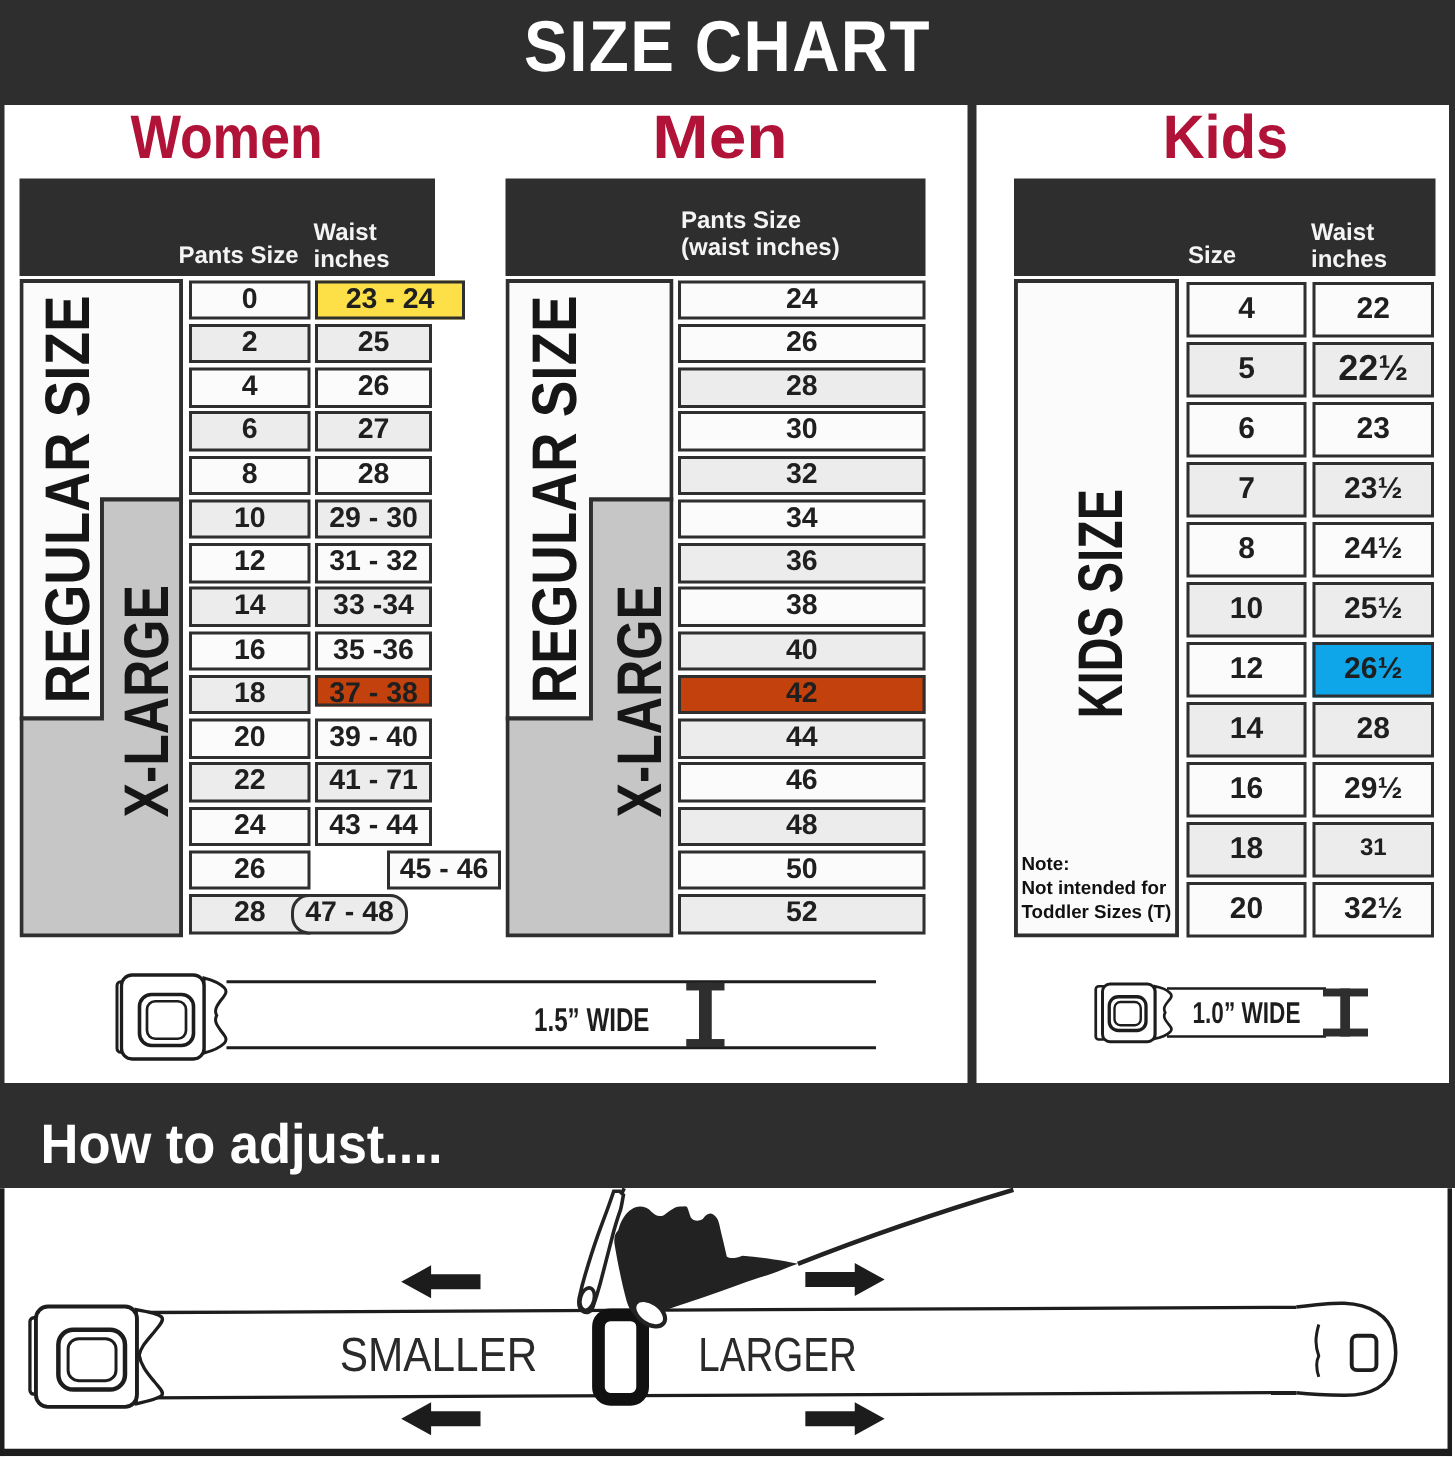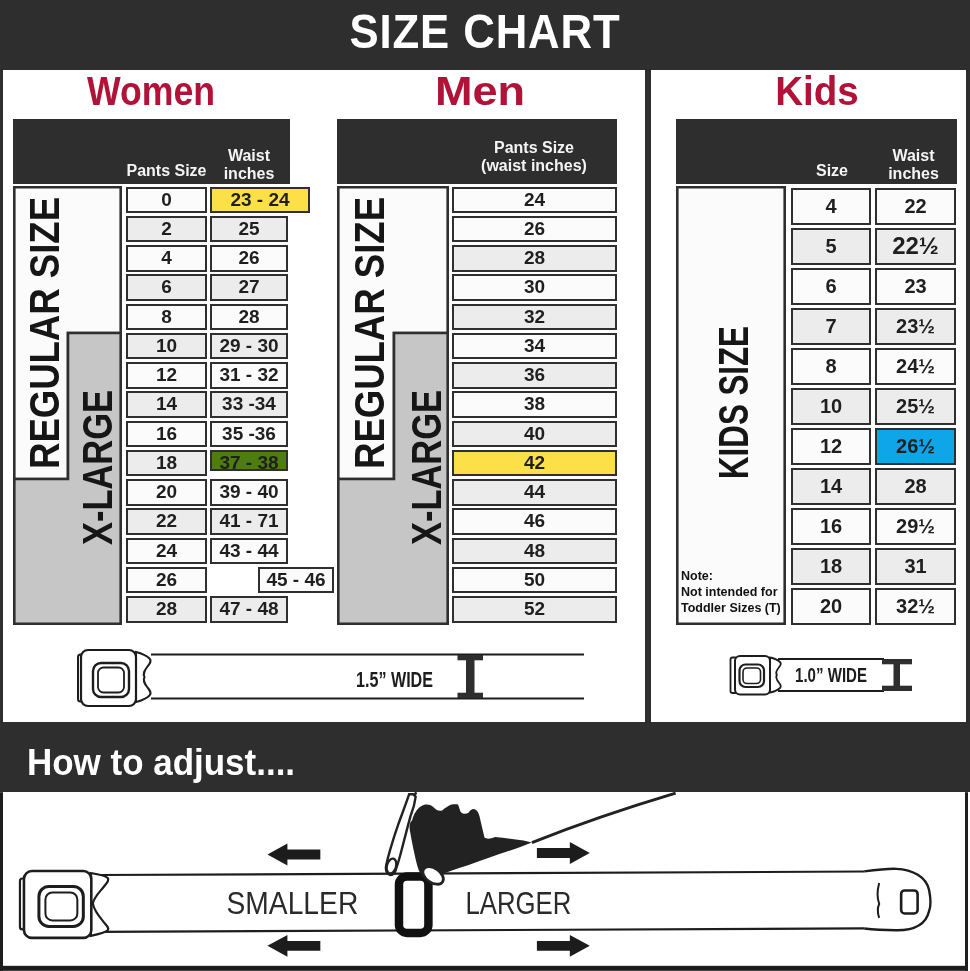--- a/index.html
+++ b/index.html
@@ -1,21 +1,21 @@
 <!DOCTYPE html>
 <html><head><meta charset="utf-8">
 <style>
 html,body{margin:0;padding:0;background:#fff;}
 #page{position:relative;width:970px;height:971px;background:#fff;overflow:hidden;
  font-family:"Liberation Sans", sans-serif;}
 .abs{position:absolute;}
 .cell{position:absolute;box-sizing:border-box;border:2.5px solid #2e2f2e;text-align:center;
  font-weight:bold;color:#1f1f1f;}
 .title{position:absolute;font-weight:bold;color:#b11237;font-size:41px;text-align:center;}
-.hlbl{position:absolute;color:#f4f4f4;font-weight:bold;font-size:16px;text-align:center;line-height:17.5px;}
+.hlbl{position:absolute;color:#f4f4f4;font-weight:bold;font-size:16px;text-align:left;line-height:17.5px;}
 </style></head><body>
 <div id="page">
 
 <div class="abs" style="left:0;top:0;width:970px;height:70px;background:#2d2e2d;"></div>
 <div class="abs" style="left:0;top:4px;width:970px;text-align:center;color:#fff;font-weight:bold;font-size:48px;letter-spacing:1px;transform:scaleX(0.91);">SIZE CHART</div>
 <div class="abs" style="left:0;top:70px;width:3px;height:652px;background:#2d2e2d;"></div>
 <div class="abs" style="left:966px;top:70px;width:4px;height:652px;background:#2d2e2d;"></div>
 <div class="abs" style="left:645px;top:70px;width:6px;height:652px;background:#2d2e2d;"></div>
 <div class="title" style="left:51px;top:68px;width:200px;transform:scaleX(0.87);">Women</div>
 <div class="title" style="left:380px;top:68px;width:200px;transform:scaleX(1.1);">Men</div>
@@ -57,41 +57,41 @@
 <div class="cell" style="left:210px;top:303.5px;width:78px;height:26.5px;background:#fbfbfb;font-size:19px;line-height:21.5px;">28</div>
 <div class="cell" style="left:126px;top:332.75px;width:81px;height:26.5px;background:#ececec;font-size:19px;line-height:21.5px;">10</div>
 <div class="cell" style="left:210px;top:332.75px;width:78px;height:26.5px;background:#ececec;font-size:19px;line-height:21.5px;">29 - 30</div>
 <div class="cell" style="left:126px;top:362.0px;width:81px;height:26.5px;background:#fbfbfb;font-size:19px;line-height:21.5px;">12</div>
 <div class="cell" style="left:210px;top:362.0px;width:78px;height:26.5px;background:#fbfbfb;font-size:19px;line-height:21.5px;">31 - 32</div>
 <div class="cell" style="left:126px;top:391.25px;width:81px;height:26.5px;background:#ececec;font-size:19px;line-height:21.5px;">14</div>
 <div class="cell" style="left:210px;top:391.25px;width:78px;height:26.5px;background:#ececec;font-size:19px;line-height:21.5px;">33 -34</div>
 <div class="cell" style="left:126px;top:420.5px;width:81px;height:26.5px;background:#fbfbfb;font-size:19px;line-height:21.5px;">16</div>
 <div class="cell" style="left:210px;top:420.5px;width:78px;height:26.5px;background:#fbfbfb;font-size:19px;line-height:21.5px;">35 -36</div>
 <div class="cell" style="left:126px;top:449.75px;width:81px;height:26.5px;background:#ececec;font-size:19px;line-height:21.5px;">18</div>
-<div class="cell" style="left:210px;top:449.75px;width:78px;height:21px;background:#4d7c0f;font-size:19px;line-height:21.5px;">37 - 38</div>
+<div class="cell" style="left:210px;top:449.75px;width:78px;height:21px;background:#c2410c;font-size:19px;line-height:21.5px;">37 - 38</div>
 <div class="cell" style="left:126px;top:479.0px;width:81px;height:26.5px;background:#fbfbfb;font-size:19px;line-height:21.5px;">20</div>
 <div class="cell" style="left:210px;top:479.0px;width:78px;height:26.5px;background:#fbfbfb;font-size:19px;line-height:21.5px;">39 - 40</div>
 <div class="cell" style="left:126px;top:508.25px;width:81px;height:26.5px;background:#ececec;font-size:19px;line-height:21.5px;">22</div>
 <div class="cell" style="left:210px;top:508.25px;width:78px;height:26.5px;background:#ececec;font-size:19px;line-height:21.5px;">41 - 71</div>
 <div class="cell" style="left:126px;top:537.5px;width:81px;height:26.5px;background:#fbfbfb;font-size:19px;line-height:21.5px;">24</div>
 <div class="cell" style="left:210px;top:537.5px;width:78px;height:26.5px;background:#fbfbfb;font-size:19px;line-height:21.5px;">43 - 44</div>
 <div class="cell" style="left:126px;top:566.75px;width:81px;height:26.5px;background:#fbfbfb;font-size:19px;line-height:21.5px;">26</div>
 <div class="cell" style="left:210px;top:566.75px;width:76px;height:26.5px;background:#fbfbfb;font-size:19px;line-height:21.5px;margin-left:48px;">45 - 46</div>
 <div class="cell" style="left:126px;top:596.0px;width:81px;height:26.5px;background:#ececec;font-size:19px;line-height:21.5px;">28</div>
-<div class="cell" style="left:210px;top:596.0px;width:78px;height:26.5px;background:#ececec;font-size:19px;line-height:21.5px;">47 - 48</div>
+<div class="cell" style="left:194px;top:596.0px;width:78px;height:26.5px;background:#ececec;font-size:19px;line-height:21.5px;border-radius:12px;">47 - 48</div>
 <div class="cell" style="left:452px;top:186.5px;width:165px;height:26.5px;background:#fbfbfb;font-size:19px;line-height:21.5px;">24</div>
 <div class="cell" style="left:452px;top:215.75px;width:165px;height:26.5px;background:#fbfbfb;font-size:19px;line-height:21.5px;">26</div>
 <div class="cell" style="left:452px;top:245.0px;width:165px;height:26.5px;background:#ececec;font-size:19px;line-height:21.5px;">28</div>
 <div class="cell" style="left:452px;top:274.25px;width:165px;height:26.5px;background:#fbfbfb;font-size:19px;line-height:21.5px;">30</div>
 <div class="cell" style="left:452px;top:303.5px;width:165px;height:26.5px;background:#ececec;font-size:19px;line-height:21.5px;">32</div>
 <div class="cell" style="left:452px;top:332.75px;width:165px;height:26.5px;background:#fbfbfb;font-size:19px;line-height:21.5px;">34</div>
 <div class="cell" style="left:452px;top:362.0px;width:165px;height:26.5px;background:#ececec;font-size:19px;line-height:21.5px;">36</div>
 <div class="cell" style="left:452px;top:391.25px;width:165px;height:26.5px;background:#fbfbfb;font-size:19px;line-height:21.5px;">38</div>
 <div class="cell" style="left:452px;top:420.5px;width:165px;height:26.5px;background:#ececec;font-size:19px;line-height:21.5px;">40</div>
-<div class="cell" style="left:452px;top:449.75px;width:165px;height:26.5px;background:#fde047;font-size:19px;line-height:21.5px;">42</div>
+<div class="cell" style="left:452px;top:449.75px;width:165px;height:26.5px;background:#c2410c;font-size:19px;line-height:21.5px;">42</div>
 <div class="cell" style="left:452px;top:479.0px;width:165px;height:26.5px;background:#ececec;font-size:19px;line-height:21.5px;">44</div>
 <div class="cell" style="left:452px;top:508.25px;width:165px;height:26.5px;background:#fbfbfb;font-size:19px;line-height:21.5px;">46</div>
 <div class="cell" style="left:452px;top:537.5px;width:165px;height:26.5px;background:#ececec;font-size:19px;line-height:21.5px;">48</div>
 <div class="cell" style="left:452px;top:566.75px;width:165px;height:26.5px;background:#fbfbfb;font-size:19px;line-height:21.5px;">50</div>
 <div class="cell" style="left:452px;top:596.0px;width:165px;height:26.5px;background:#ececec;font-size:19px;line-height:21.5px;">52</div>
 <div class="cell" style="left:791px;top:188px;width:80px;height:37px;background:#fbfbfb;font-size:20px;line-height:32px;">4</div>
 <div class="cell" style="left:875px;top:188px;width:81px;height:37px;background:#fbfbfb;font-size:20px;line-height:32px;">22</div>
 <div class="cell" style="left:791px;top:228px;width:80px;height:37px;background:#ececec;font-size:20px;line-height:32px;">5</div>
 <div class="cell" style="left:875px;top:228px;width:81px;height:37px;background:#ececec;font-size:24px;line-height:32px;">22½</div>
 <div class="cell" style="left:791px;top:268px;width:80px;height:37px;background:#fbfbfb;font-size:20px;line-height:32px;">6</div>
@@ -102,21 +102,21 @@
 <div class="cell" style="left:875px;top:348px;width:81px;height:37px;background:#fbfbfb;font-size:20px;line-height:32px;">24½</div>
 <div class="cell" style="left:791px;top:388px;width:80px;height:37px;background:#ececec;font-size:20px;line-height:32px;">10</div>
 <div class="cell" style="left:875px;top:388px;width:81px;height:37px;background:#ececec;font-size:20px;line-height:32px;">25½</div>
 <div class="cell" style="left:791px;top:428px;width:80px;height:37px;background:#fbfbfb;font-size:20px;line-height:32px;">12</div>
 <div class="cell" style="left:875px;top:428px;width:81px;height:37px;background:#0ea5e9;font-size:20px;line-height:32px;">26½</div>
 <div class="cell" style="left:791px;top:468px;width:80px;height:37px;background:#ececec;font-size:20px;line-height:32px;">14</div>
 <div class="cell" style="left:875px;top:468px;width:81px;height:37px;background:#ececec;font-size:20px;line-height:32px;">28</div>
 <div class="cell" style="left:791px;top:508px;width:80px;height:37px;background:#fbfbfb;font-size:20px;line-height:32px;">16</div>
 <div class="cell" style="left:875px;top:508px;width:81px;height:37px;background:#fbfbfb;font-size:20px;line-height:32px;">29½</div>
 <div class="cell" style="left:791px;top:548px;width:80px;height:37px;background:#ececec;font-size:20px;line-height:32px;">18</div>
-<div class="cell" style="left:875px;top:548px;width:81px;height:37px;background:#ececec;font-size:20px;line-height:32px;">31</div>
+<div class="cell" style="left:875px;top:548px;width:81px;height:37px;background:#ececec;font-size:16px;line-height:32px;">31</div>
 <div class="cell" style="left:791px;top:588px;width:80px;height:37px;background:#fbfbfb;font-size:20px;line-height:32px;">20</div>
 <div class="cell" style="left:875px;top:588px;width:81px;height:37px;background:#fbfbfb;font-size:20px;line-height:32px;">32½</div>
 <svg class="abs" style="left:70px;top:645px;" width="530" height="65" viewBox="0 0 530 65">
 <g fill="none" stroke="#1d1d1d">
 <rect x="8" y="9.5" width="8" height="47" rx="2.5" stroke-width="2" fill="#fff"></rect>
 <path d="M81,9.5 H514 M81,53.5 H514" stroke-width="2"></path>
 <path d="M66,7 C72,8.5 77,11 79.5,13.5 C82,16 80,18.5 77.5,21.5 C74.5,25.5 72.5,28.5 74.5,32 C72.5,35.5 74.5,38.5 77.5,42.5 C80,45.5 82,48 79.5,50.5 C77,53 72,55.5 66,57 Z" stroke-width="2" fill="#fff"></path>
 <rect x="11" y="5" width="55" height="56" rx="7" stroke-width="2.2" fill="#fff"></rect>
 <rect x="23" y="18" width="36" height="34" rx="8" stroke-width="2.4"></rect>
 <rect x="28" y="22.5" width="26" height="25" rx="5.5" stroke-width="1.8"></rect>

